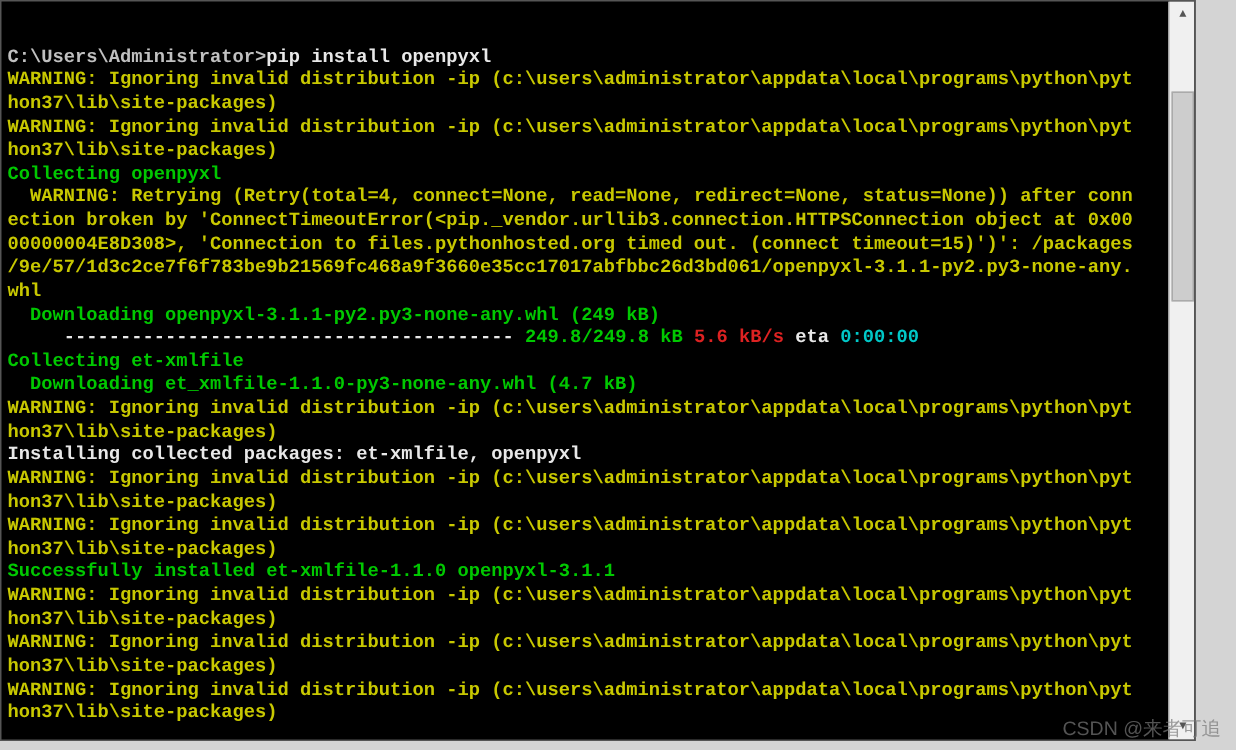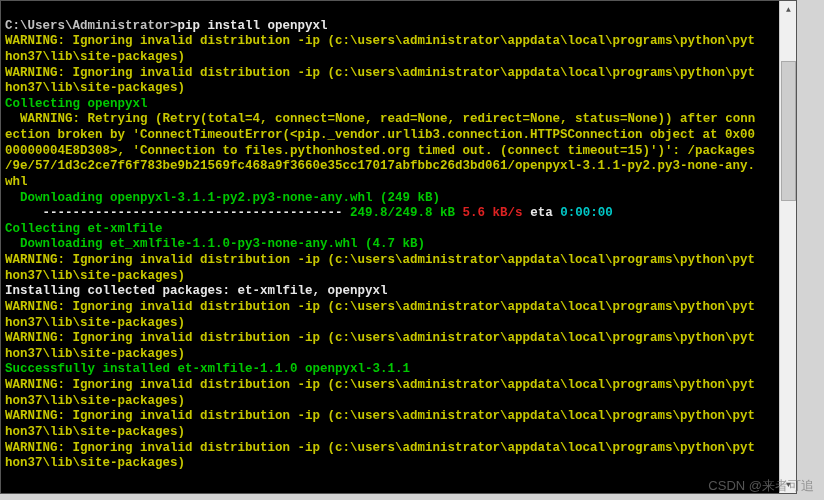--- a/index.html
+++ b/index.html
@@ -15,21 +15,21 @@
   }
   .terminal-window {
     background: #000;
     width: 797px;
     height: 494px;
     position: relative;
     border: 1px solid #555;
     overflow: hidden;
   }
   .terminal-body {
-    padding: 2px 4px;
+    padding: 14px 4px;
     color: #c0c0c0;
     white-space: pre-wrap;
     word-break: break-all;
     font-weight: bold;
   }
   .scrollbar {
     position: absolute;
     right: 0;
     top: 0;
     width: 17px;

